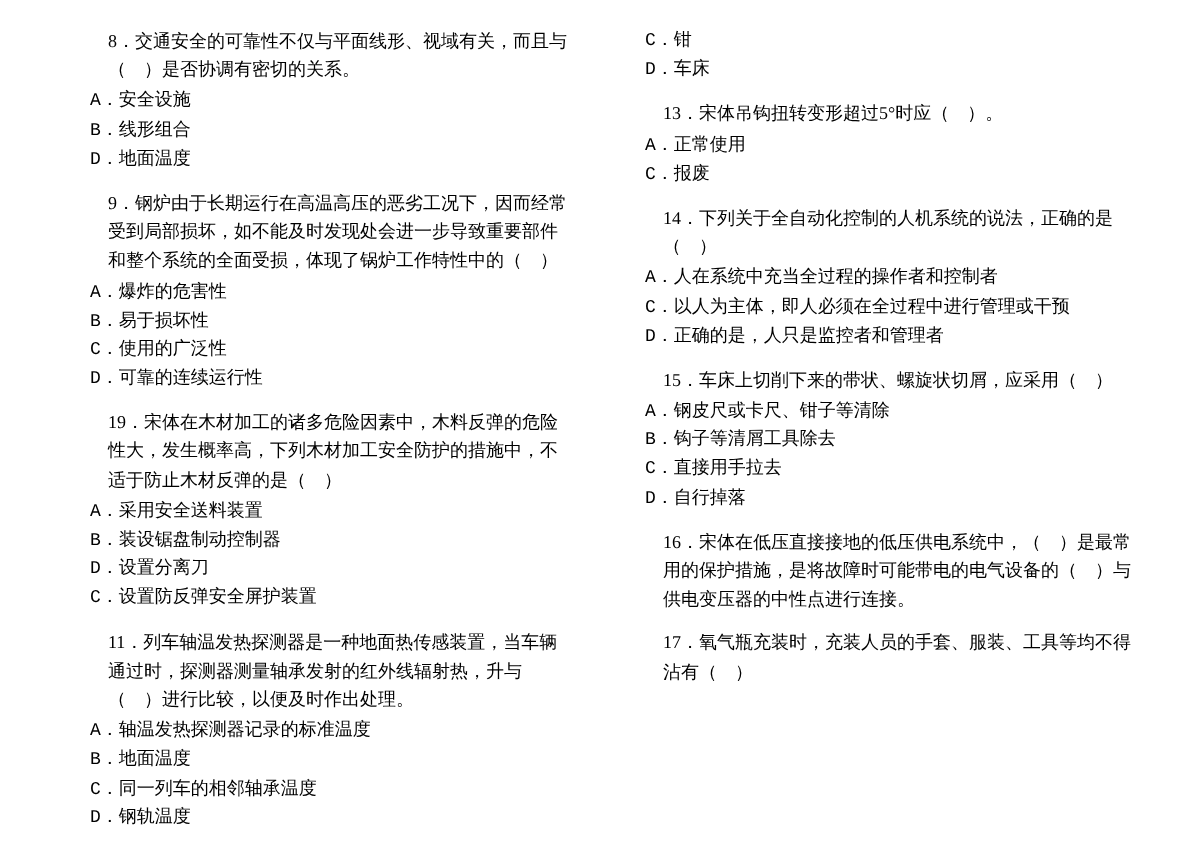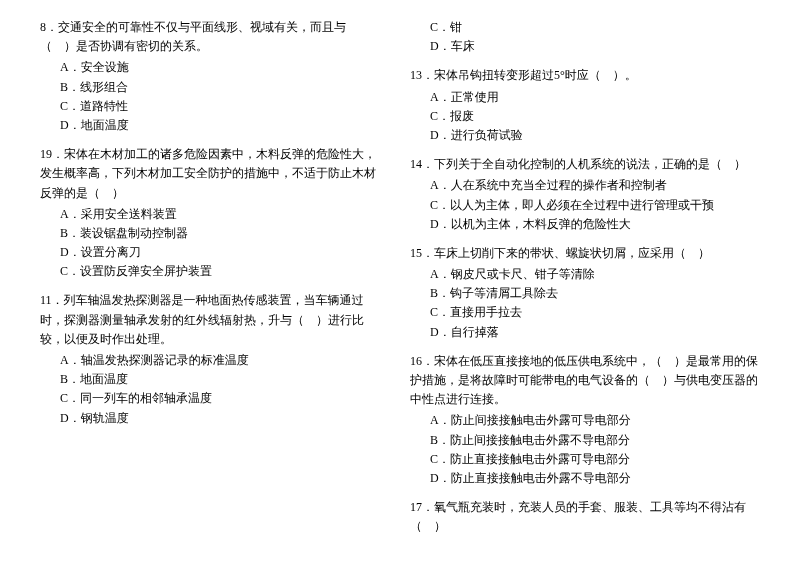--- a/index.html
+++ b/index.html
@@ -16,23 +16,25 @@
       min-height: 565px;
       padding: 18px 40px 18px 40px;
     }
     .question-block {
       margin-bottom: 10px;
     }
     .question-title {
       line-height: 1.6;
       text-indent: 0;
       margin-bottom: 2px;
+      margin-left: 32px;
     }
     .options {
       margin-left: 20px;
+      font-family: Liberation Mono, monospace;
     }
     .option {
       line-height: 1.6;
     }
     .columns {
       display: flex;
       gap: 0;
     }
     .col-left {
       width: 50%;
@@ -47,25 +49,33 @@
 <body>
 
 <div class="columns">
   <div class="col-left">
 
     <div class="question-block">
       <div class="question-title">8．交通安全的可靠性不仅与平面线形、视域有关，而且与（　）是否协调有密切的关系。</div>
       <div class="options">
         <div class="option">A．安全设施</div>
         <div class="option">B．线形组合</div>
-        <div class="option">C．道路特性</div>
         <div class="option">D．地面温度</div>
       </div>
     </div>
 
+    <div class="question-block">
+      <div class="question-title">9．钢炉由于长期运行在高温高压的恶劣工况下，因而经常受到局部损坏，如不能及时发现处会进一步导致重要部件和整个系统的全面受损，体现了锅炉工作特性中的（　）</div>
+      <div class="options">
+        <div class="option">A．爆炸的危害性</div>
+        <div class="option">B．易于损坏性</div>
+        <div class="option">C．使用的广泛性</div>
+        <div class="option">D．可靠的连续运行性</div>
+      </div>
+    </div>
 
     <div class="question-block">
       <div class="question-title">19．宋体在木材加工的诸多危险因素中，木料反弹的危险性大，发生概率高，下列木材加工安全防护的措施中，不适于防止木材反弹的是（　）</div>
       <div class="options">
         <div class="option">A．采用安全送料装置</div>
         <div class="option">B．装设锯盘制动控制器</div>
         <div class="option">D．设置分离刀</div>
         <div class="option">C．设置防反弹安全屏护装置</div>
       </div>
     </div>
@@ -89,51 +99,44 @@
         <div class="option">C．钳</div>
         <div class="option">D．车床</div>
       </div>
     </div>
 
     <div class="question-block">
       <div class="question-title">13．宋体吊钩扭转变形超过5°时应（　）。</div>
       <div class="options">
         <div class="option">A．正常使用</div>
         <div class="option">C．报废</div>
-        <div class="option">D．进行负荷试验</div>
       </div>
     </div>
 
     <div class="question-block">
       <div class="question-title">14．下列关于全自动化控制的人机系统的说法，正确的是（　）</div>
       <div class="options">
         <div class="option">A．人在系统中充当全过程的操作者和控制者</div>
         <div class="option">C．以人为主体，即人必须在全过程中进行管理或干预</div>
-        <div class="option">D．以机为主体，木料反弹的危险性大</div>
+        <div class="option">D．正确的是，人只是监控者和管理者</div>
       </div>
     </div>
 
     <div class="question-block">
       <div class="question-title">15．车床上切削下来的带状、螺旋状切屑，应采用（　）</div>
       <div class="options">
         <div class="option">A．钢皮尺或卡尺、钳子等清除</div>
         <div class="option">B．钩子等清屑工具除去</div>
         <div class="option">C．直接用手拉去</div>
         <div class="option">D．自行掉落</div>
       </div>
     </div>
 
     <div class="question-block">
       <div class="question-title">16．宋体在低压直接接地的低压供电系统中，（　）是最常用的保护措施，是将故障时可能带电的电气设备的（　）与供电变压器的中性点进行连接。</div>
-      <div class="options">
-        <div class="option">A．防止间接接触电击外露可导电部分</div>
-        <div class="option">B．防止间接接触电击外露不导电部分</div>
-        <div class="option">C．防止直接接触电击外露可导电部分</div>
-        <div class="option">D．防止直接接触电击外露不导电部分</div>
-      </div>
     </div>
 
     <div class="question-block">
       <div class="question-title">17．氧气瓶充装时，充装人员的手套、服装、工具等均不得沾有（　）</div>
 
     </div>
 
   </div>
 </div>
 

